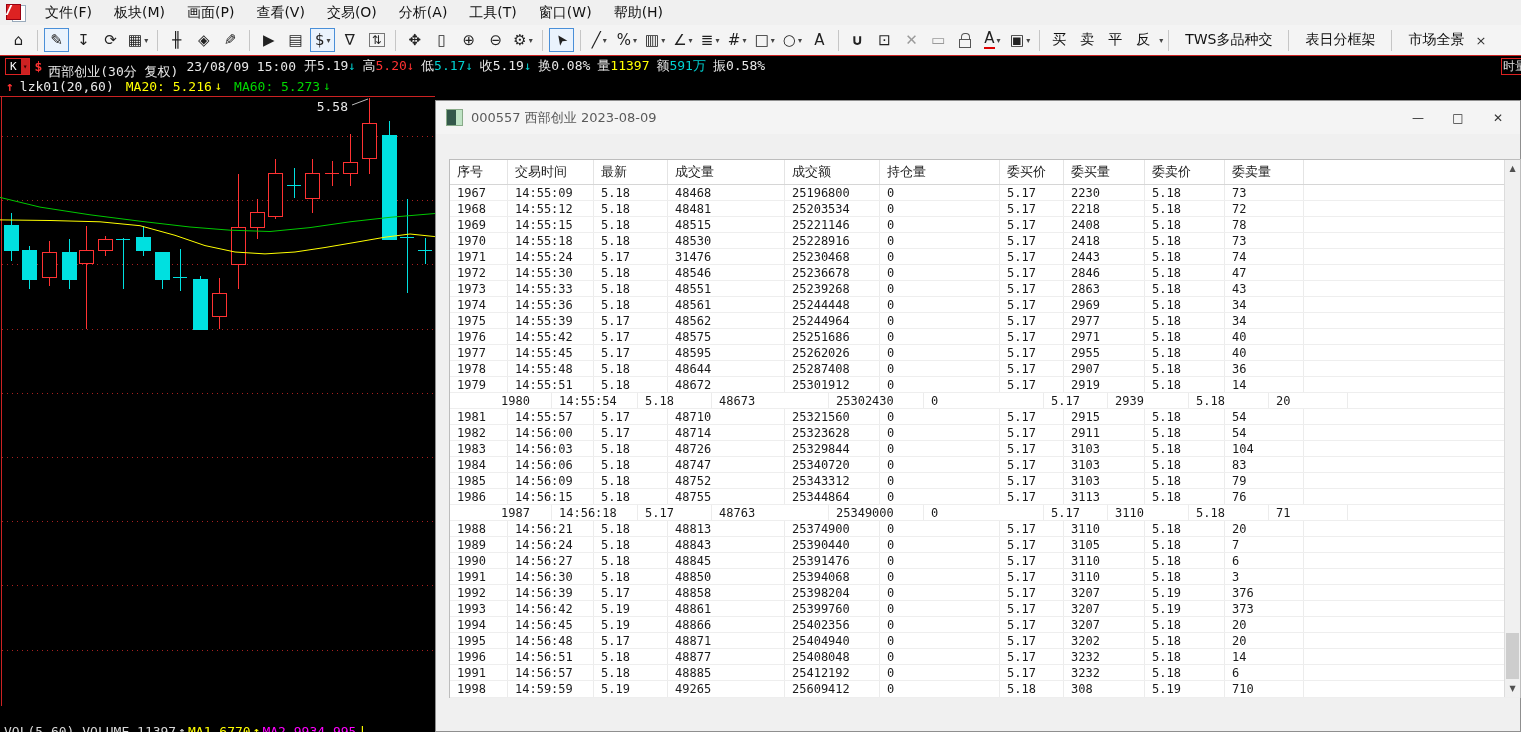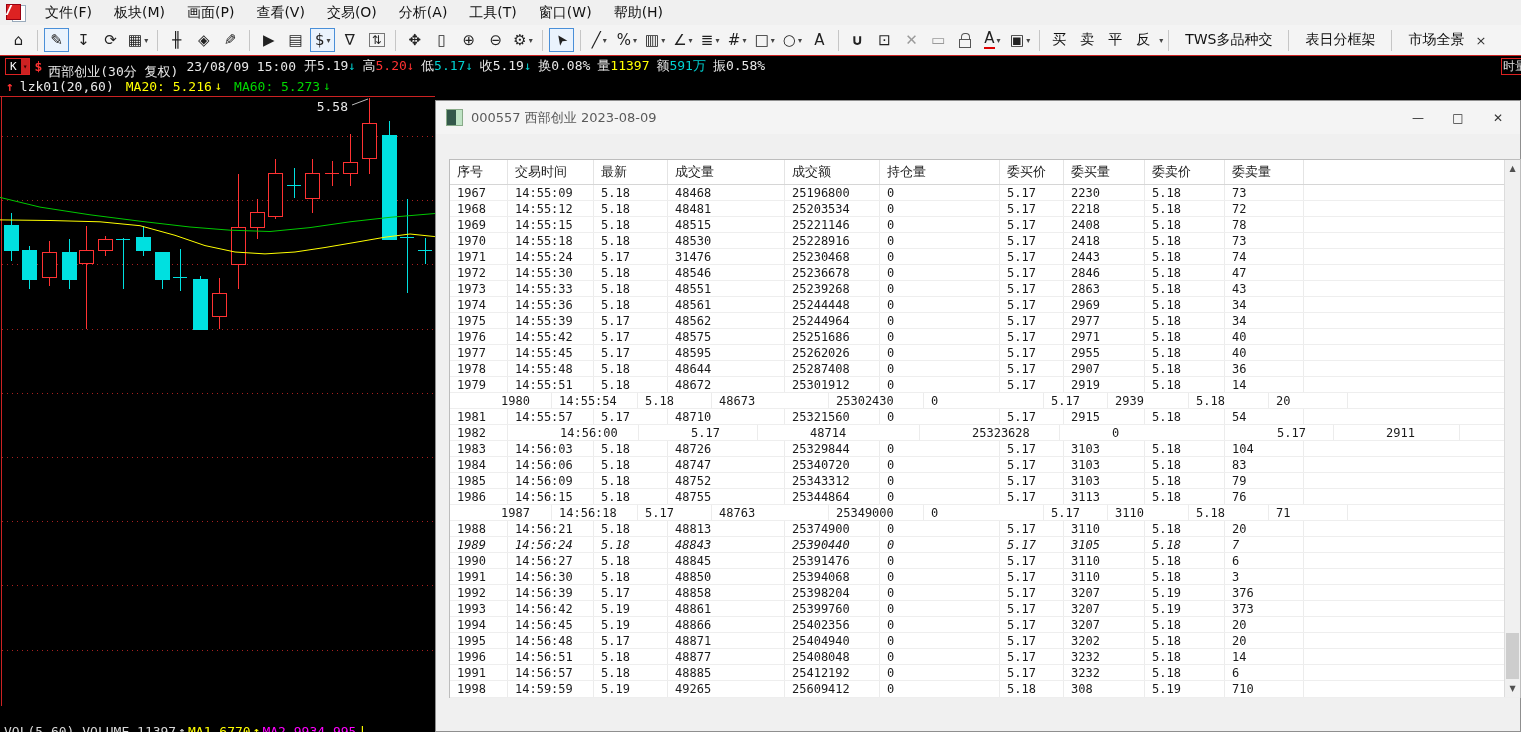--- a/index.html
+++ b/index.html
@@ -583,21 +583,21 @@
             <span class="td">5.17</span>
             <span class="td">48710</span>
             <span class="td">25321560</span>
             <span class="td">0</span>
             <span class="td">5.17</span>
             <span class="td">2915</span>
             <span class="td">5.18</span>
             <span class="td">54</span>
             <span class="td"></span>
           </div>
-          <div class="tr" style="grid-template-columns: 58px 86px 74px 117px 95px 120px 64px 81px 80px 79px 202px; gap: 45px;">
+          <div class="tr" style="grid-template-columns: 58px 86px 74px 117px 95px 120px 64px 81px 80px 79px 202px;">
             <span class="td">1982</span>
             <span class="td">14:56:00</span>
             <span class="td">5.17</span>
             <span class="td">48714</span>
             <span class="td">25323628</span>
             <span class="td">0</span>
             <span class="td">5.17</span>
             <span class="td">2911</span>
             <span class="td">5.18</span>
             <span class="td">54</span>
@@ -674,21 +674,21 @@
             <span class="td">5.18</span>
             <span class="td">48813</span>
             <span class="td">25374900</span>
             <span class="td">0</span>
             <span class="td">5.17</span>
             <span class="td">3110</span>
             <span class="td">5.18</span>
             <span class="td">20</span>
             <span class="td"></span>
           </div>
-          <div class="tr" style="grid-template-columns: 58px 86px 74px 117px 95px 120px 64px 81px 80px 79px 202px; font-style: italic;">
+          <div class="tr" style="grid-template-columns: 58px 86px 74px 117px 95px 120px 64px 81px 80px 79px 202px;">
             <span class="td">1989</span>
             <span class="td">14:56:24</span>
             <span class="td">5.18</span>
             <span class="td">48843</span>
             <span class="td">25390440</span>
             <span class="td">0</span>
             <span class="td">5.17</span>
             <span class="td">3105</span>
             <span class="td">5.18</span>
             <span class="td">7</span>

